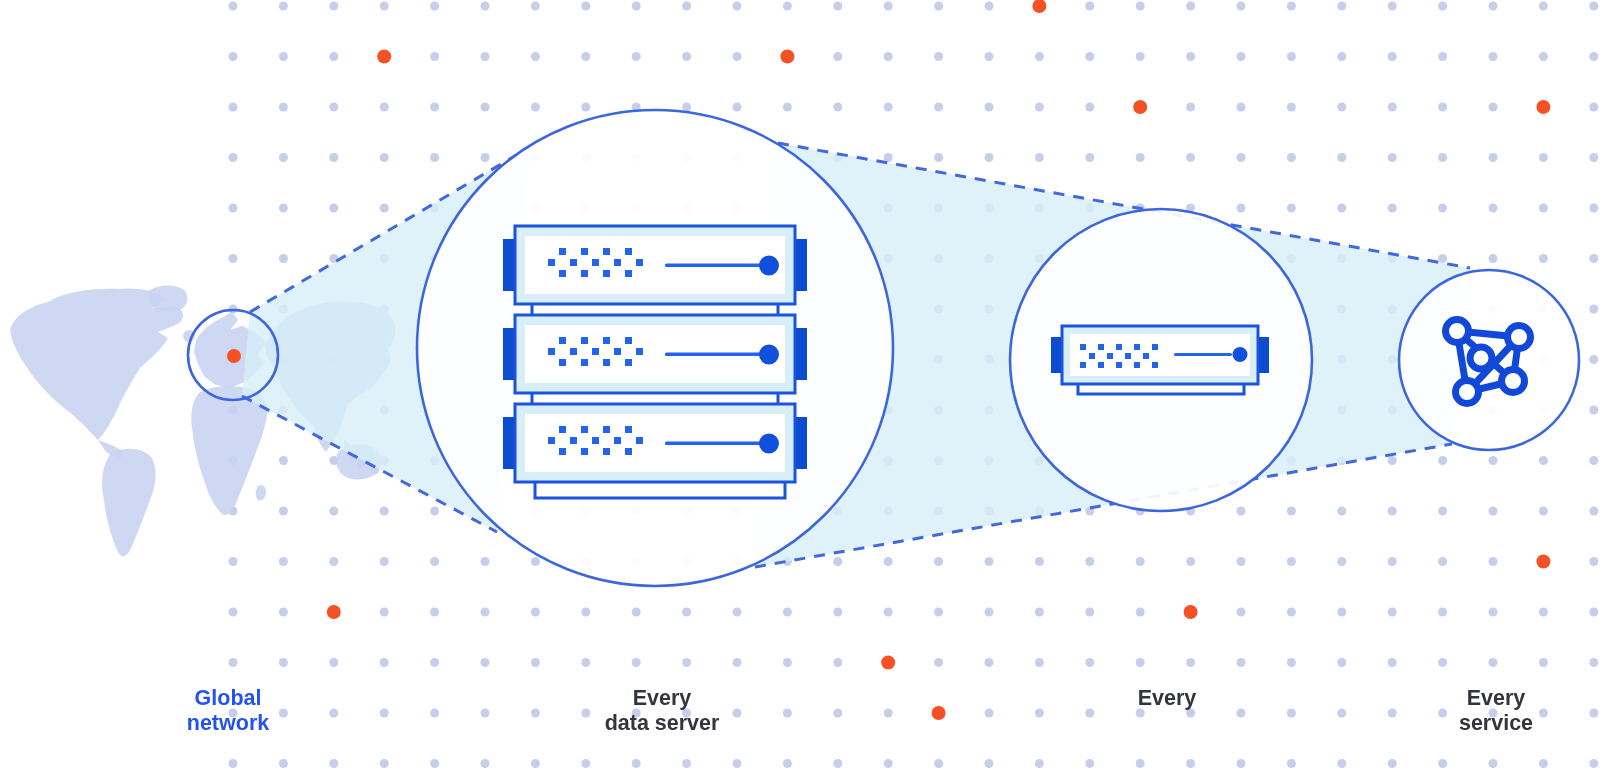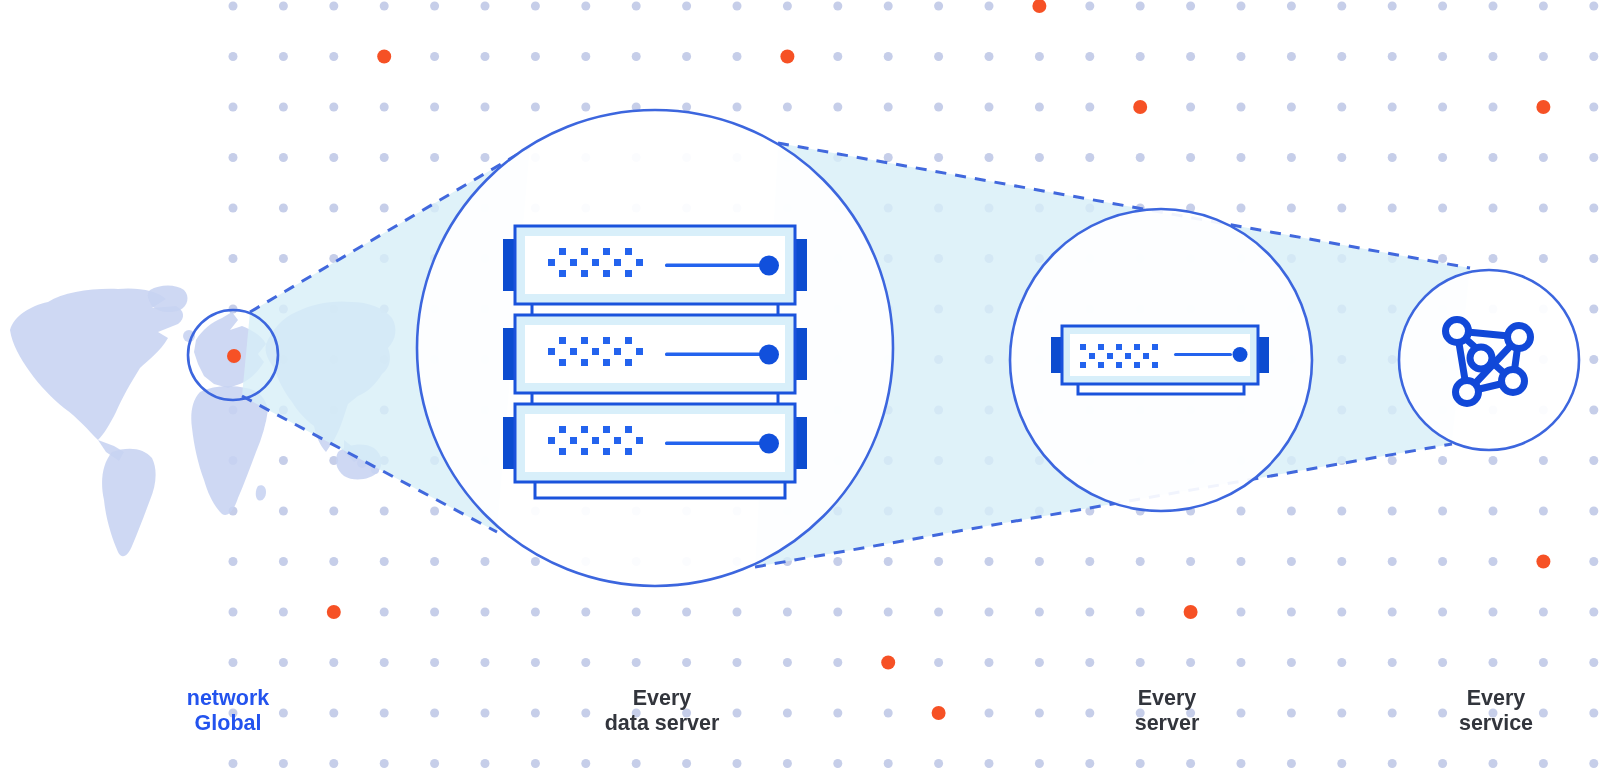--- a/index.html
+++ b/index.html
@@ -580,28 +580,27 @@
         <circle class="net-node" cx="1457" cy="331" r="11.5"></circle>
         <circle class="net-node" cx="1519" cy="337" r="11.5"></circle>
         <circle class="net-node" cx="1513" cy="381" r="11.5"></circle>
         <circle class="net-node" cx="1467" cy="392" r="11.5"></circle>
         <circle class="net-node" cx="1481" cy="358" r="11"></circle>
       </g>
     </g>
   </svg>
 
   <div class="stage-label blue" style="left:78px">
+    <div>Global</div>
     <div>network</div>
-    <div>Global</div>
   </div>
   <div class="stage-label" style="left:512px">
     <div>Every</div>
     <div>data server</div>
   </div>
   <div class="stage-label" style="left:1017px">
     <div>Every</div>
-    <div>server</div>
   </div>
   <div class="stage-label" style="left:1346px">
     <div>Every</div>
     <div>service</div>
   </div>
 </div>
 
 </body></html>

